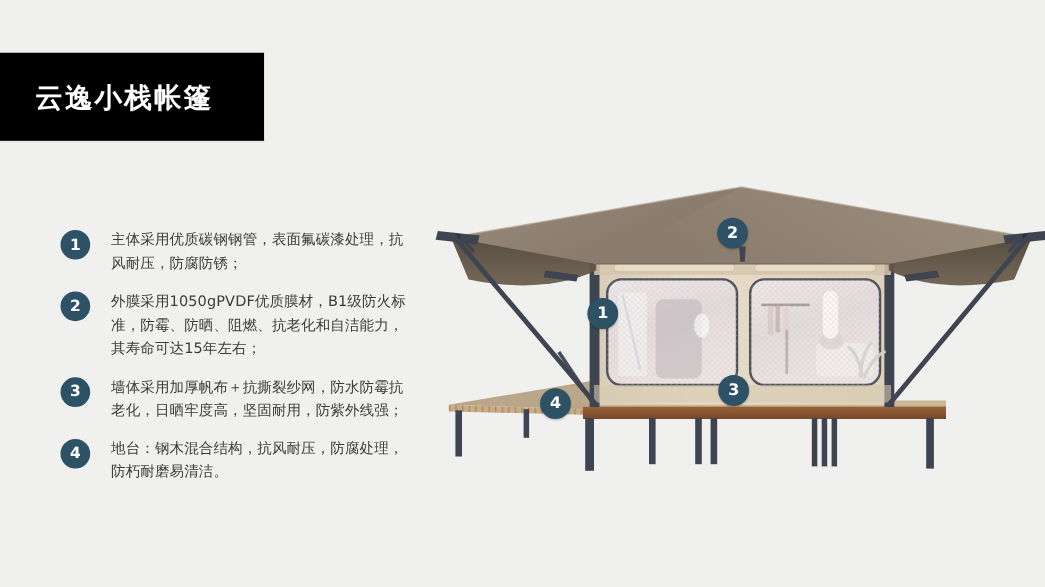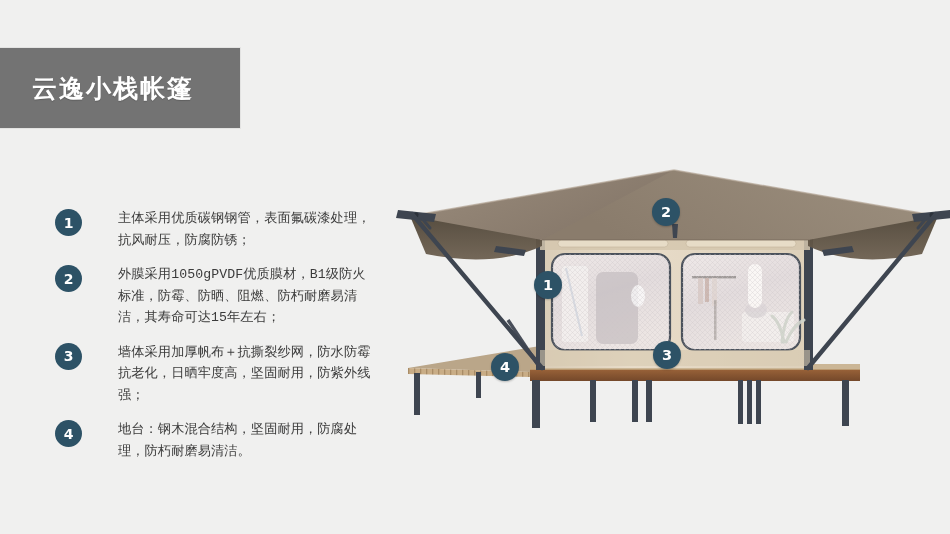--- a/index.html
+++ b/index.html
@@ -16,21 +16,21 @@
     font-family: "DejaVu Sans", "Liberation Sans", sans-serif;
   }
 
   
   #title-banner {
     position: absolute;
     left: 0px;
     top: 48px;
     width: 240px;
     height: 80px;
-    background: #737373;
+    background: #000000;
     box-shadow: 0 0 0 1px rgba(0,0,0,0.05);
     display: flex;
     align-items: center;
   }
   #title-text {
     color: #ffffff;
     font-size: 25px;
     font-weight: bold;
     letter-spacing: 2px;
     margin-left: 32px;
@@ -58,26 +58,25 @@
     background: #2d5266;
     color: #ffffff;
     font-size: 14px;
     font-weight: bold;
     display: flex;
     align-items: center;
     justify-content: center;
     margin-top: 1px;
   }
   .feature-text {
-    margin-left: 36px;
+    margin-left: 19px;
     font-size: 13.2px;
     line-height: 21.5px;
     color: #3b3b3b;
     letter-spacing: 0.1px;
-    font-family: Liberation Mono, monospace;
   }
 
   
   #tent-illustration {
     position: absolute;
     left: 390px;
     top: 150px;
     width: 560px;
     height: 300px;
   }
@@ -118,31 +117,31 @@
 
   <div id="feature-list">
 
     <div class="feature-item">
       <div class="feature-badge">1</div>
       <div class="feature-text">主体采用优质碳钢钢管，表面氟碳漆处理，抗风耐压，防腐防锈；</div>
     </div>
 
     <div class="feature-item">
       <div class="feature-badge">2</div>
-      <div class="feature-text">外膜采用1050gPVDF优质膜材，B1级防火标准，防霉、防晒、阻燃、防朽耐磨易清洁，其寿命可达15年左右；</div>
+      <div class="feature-text">外膜采用1050gPVDF优质膜材，B1级防火标准，防霉、防晒、阻燃、抗老化和自洁能力，其寿命可达15年左右；</div>
     </div>
 
     <div class="feature-item">
       <div class="feature-badge">3</div>
       <div class="feature-text">墙体采用加厚帆布＋抗撕裂纱网，防水防霉抗老化，日晒牢度高，坚固耐用，防紫外线强；</div>
     </div>
 
     <div class="feature-item">
       <div class="feature-badge">4</div>
-      <div class="feature-text">地台：钢木混合结构，坚固耐用，防腐处理，防朽耐磨易清洁。</div>
+      <div class="feature-text">地台：钢木混合结构，抗风耐压，防腐处理，防朽耐磨易清洁。</div>
     </div>
 
   </div>
 
   <div id="tent-illustration">
     <svg viewBox="0 0 560 300" xmlns="http://www.w3.org/2000/svg">
       <defs>
         <linearGradient id="gRoofL" x1="0" y1="0" x2="1" y2="0.4">
           <stop offset="0" stop-color="#9a8c7c"></stop>
           <stop offset="1" stop-color="#7e7063"></stop>

